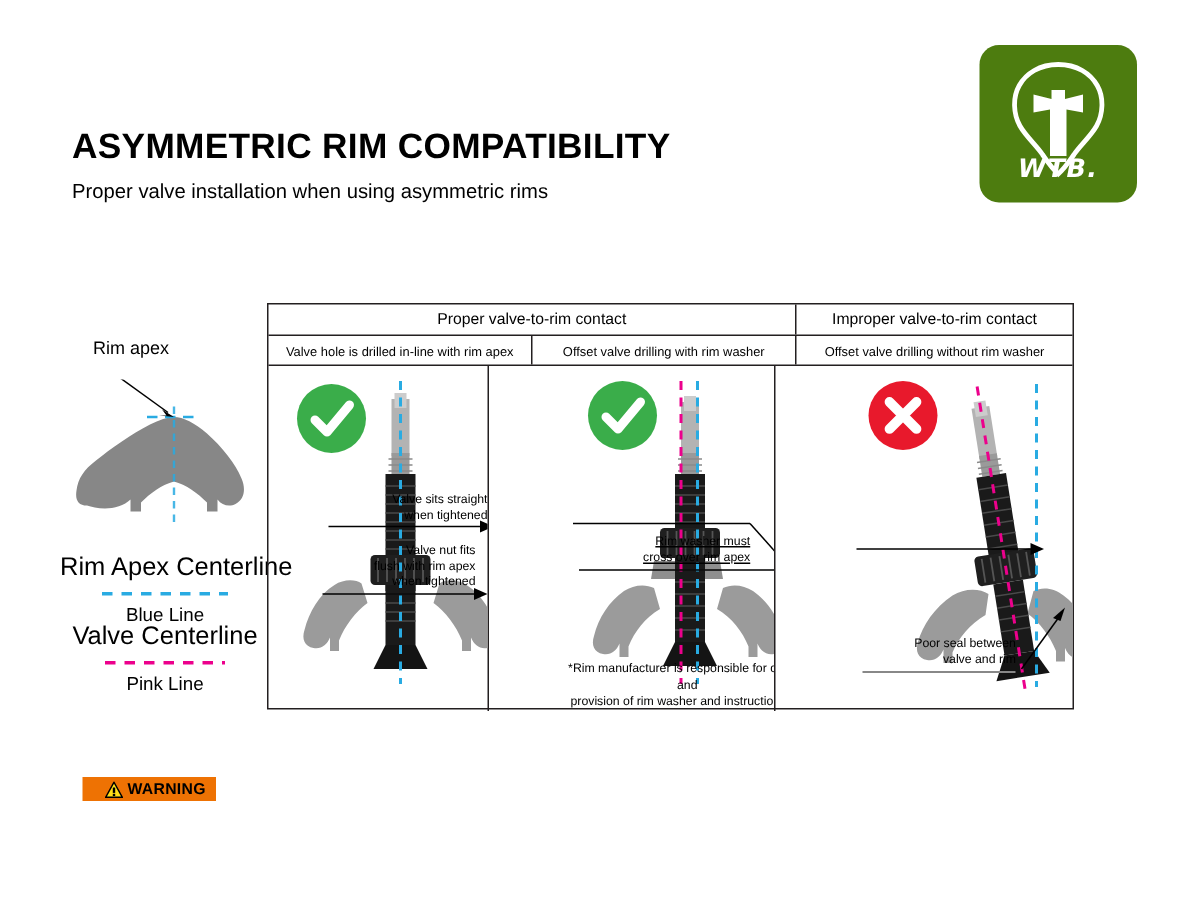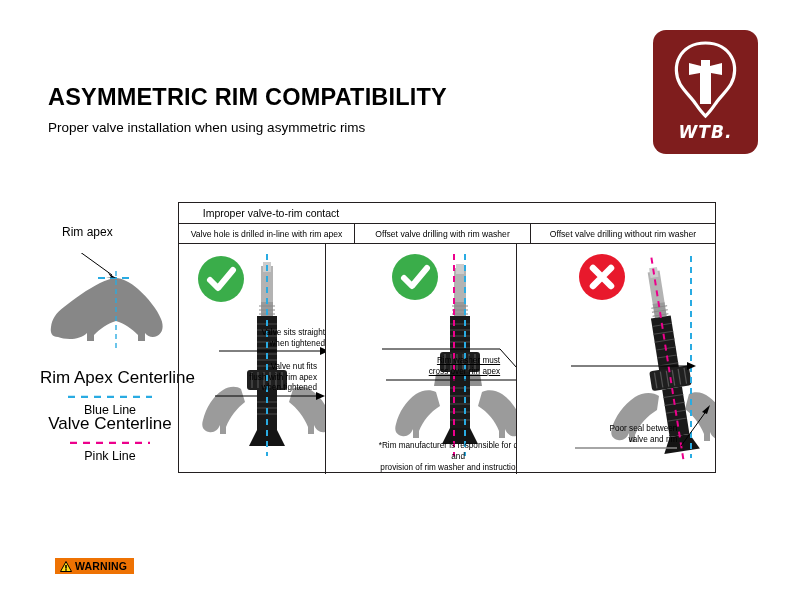--- a/index.html
+++ b/index.html
@@ -16,22 +16,22 @@
     font-size:23.5px;font-weight:bold;letter-spacing:.2px;
     white-space:nowrap;
   }
   #page-subtitle{
     position:absolute;left:48px;top:120px;
     font-size:13.5px;font-weight:400;white-space:nowrap;
   }
 
   
   #wtb-logo{
-    position:absolute;left:653px;top:30px;width:105px;height:124px;
-    background:#7f1d1d;border-radius:13px;
+    position:absolute;left:653px;top:30px;width:105px;height:105px;
+    background:#4d7c0f;border-radius:13px;
   }
   #wtb-logo .mark{position:absolute;left:0;top:0;width:105px;height:105px;}
   #wtb-wordmark{
     position:absolute;left:0;right:0;bottom:12px;text-align:center;
     color:#fff;font-size:17px;font-weight:bold;font-style:italic;
     letter-spacing:1px;font-family:"DejaVu Sans", sans-serif;
   }
 
   
   #legend{position:absolute;left:40px;top:225px;width:140px;height:225px;}
@@ -86,21 +86,21 @@
   .callout{position:absolute;font-size:8.2px;line-height:10.5px;color:#000;}
   .callout.right{text-align:right;}
   .footnote{
     position:absolute;font-size:8.2px;line-height:11px;text-align:center;
   }
 
   
   #warning-block{position:absolute;left:55px;top:518px;width:690px;}
   #warning-badge{
     display:inline-flex;align-items:center;gap:3px;
-    background:#ee7203;padding:2px 7px 2px 5px;margin-top:40px;
+    background:#ee7203;padding:2px 7px 2px 15px;
   }
   #warning-badge .wtxt{
     font-size:10.5px;font-weight:bold;color:#000;letter-spacing:.2px;
   }
   #warning-text{
     margin-top:6px;font-size:10.2px;line-height:14.5px;color:#000;max-width:700px;
   }
 </style>
 </head>
 <body>
@@ -153,20 +153,21 @@
       <svg class="k-dash" width="140" height="4">
         <line x1="30" y1="2" x2="110" y2="2" stroke="#ec008c" stroke-width="2.6" stroke-dasharray="7,6"></line>
       </svg>
       <div class="k-bot">Pink Line</div>
     </div>
   </div>
 
   <div id="compat-table">
 
     <div class="thead-row">
+      <div class="thead-cell proper">Proper valve-to-rim contact</div>
       <div class="thead-cell improper">Improper valve-to-rim contact</div>
     </div>
 
     <div class="subhead-row">
       <div class="subhead-cell c1">Valve hole is drilled in-line with rim apex</div>
       <div class="subhead-cell c2">Offset valve drilling with rim washer</div>
       <div class="subhead-cell c3">Offset valve drilling without rim washer</div>
     </div>
 
     <div class="body-row">

